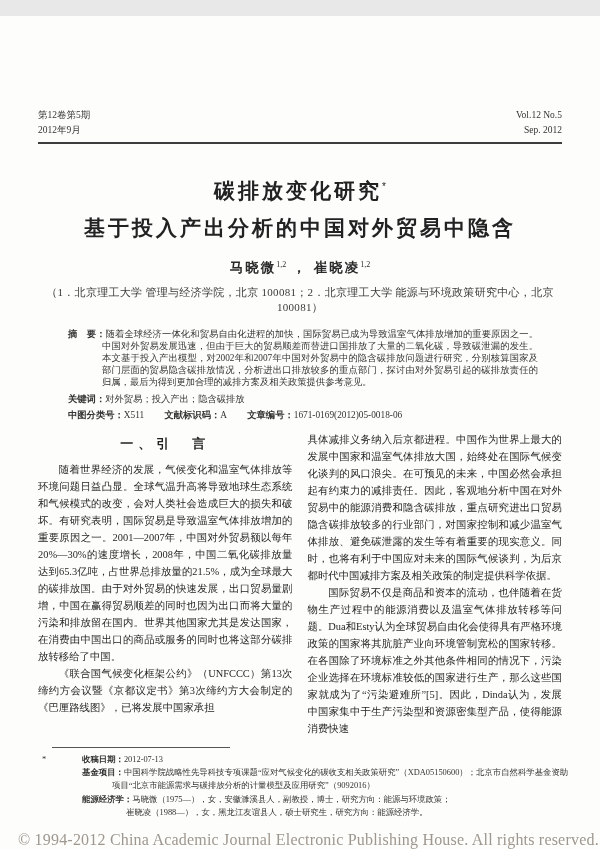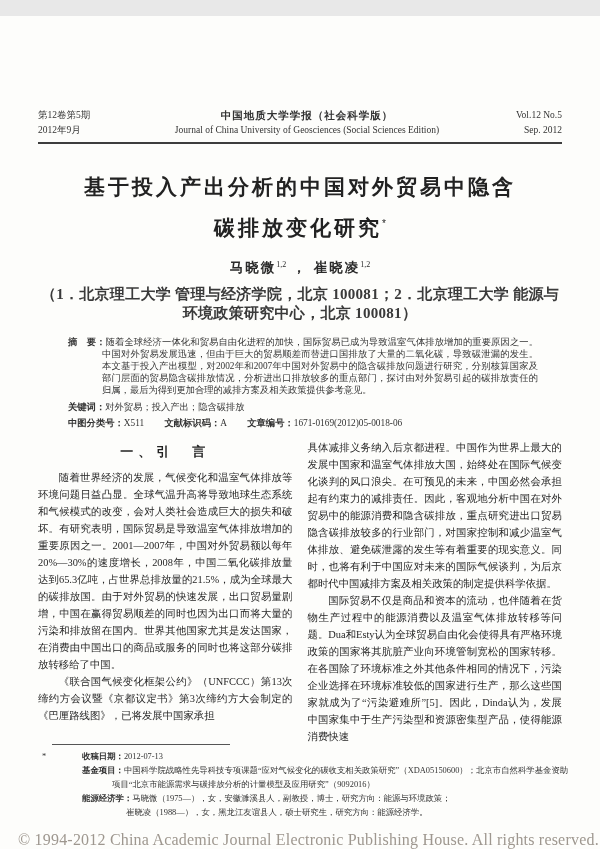--- a/index.html
+++ b/index.html
@@ -54,24 +54,23 @@
     font-weight:600;
     letter-spacing:2px;
     color:#2a2a2a;
   }
   .authors sup{font-size:8px;font-weight:400;letter-spacing:0;}
   .authors .sep{margin:0 6px;}
 
   .affiliation{
     margin-top:8px;
     text-align:center;
-    font-size:15px;
+    font-size:11px;
     color:#3a3a3a;
     letter-spacing:0.3px;
-    font-weight:bold;
   }
 
   
   .abstract{
     margin:13px 24px 0 30px;
     font-size:9.3px;
     line-height:12.1px;
     text-align:justify;
     padding-left:34px;
     text-indent:-34px;
@@ -117,21 +116,21 @@
   
   .footnotes{
     position:absolute;
     left:38px;right:28px;bottom:46px;
     font-size:8.4px;
     line-height:13.2px;
     color:#333;
   }
   .fn-rule{width:178px;border-top:1px solid #555;margin:0 0 5px 14px;}
   .fn-row{padding-left:60px;text-indent:-60px;margin-left:14px;}
-  .fn-row .fn-label{font-family:Liberation Mono, monospace;font-weight:700;padding-left:30px;}
+  .fn-row .fn-label{font-family:Liberation Serif, serif;font-weight:700;padding-left:30px;}
   .fn-row .star{display:inline-block;width:10px;margin-left:-10px;text-indent:0;}
   .fn-cont{padding-left:74px;margin-left:14px;}
 
   
   .footer{
     position:absolute;
     left:18px;right:18px;bottom:16px;
     font-size:16px;
     color:#9e978f;
     letter-spacing:0.2px;
@@ -143,33 +142,29 @@
 <body>
 
 <div class="page">
   <div class="content">
 
     <div class="jheader">
       <div class="hl">
         <div>第12卷第5期</div>
         <div>2012年9月</div>
       </div>
-      <div class="hc">
-        <div class="cn-title">中国地质大学学报（社会科学版）</div>
-        <div>Journal of China University of Geosciences (Social Sciences Edition)</div>
-      </div>
       <div class="hr">
         <div>Vol.12 No.5</div>
         <div>Sep. 2012</div>
       </div>
     </div>
 
     <div class="title">
+      <div><span>碳排放变化研究</span><sup>*</sup></div>
       <div>基于投入产出分析的中国对外贸易中隐含</div>
-      <div><span>碳排放变化研究</span><sup>*</sup></div>
     </div>
 
     <div class="authors">
       <span><span>马晓微</span><sup>1,2</sup></span><span class="sep">，</span><span><span>崔晓凌</span><sup>1,2</sup></span>
     </div>
 
     <div class="affiliation">（1．北京理工大学 管理与经济学院，北京 100081；2．北京理工大学 能源与环境政策研究中心，北京 100081）</div>
 
     <div class="abstract">
       <span class="lbl">摘　要：</span><span>随着全球经济一体化和贸易自由化进程的加快，国际贸易已成为导致温室气体排放增加的重要原因之一。中国对外贸易发展迅速，但由于巨大的贸易顺差而替进口国排放了大量的二氧化碳，导致碳泄漏的发生。本文基于投入产出模型，对2002年和2007年中国对外贸易中的隐含碳排放问题进行研究，分别核算国家及部门层面的贸易隐含碳排放情况，分析进出口排放较多的重点部门，探讨由对外贸易引起的碳排放责任的归属，最后为得到更加合理的减排方案及相关政策提供参考意见。</span>

